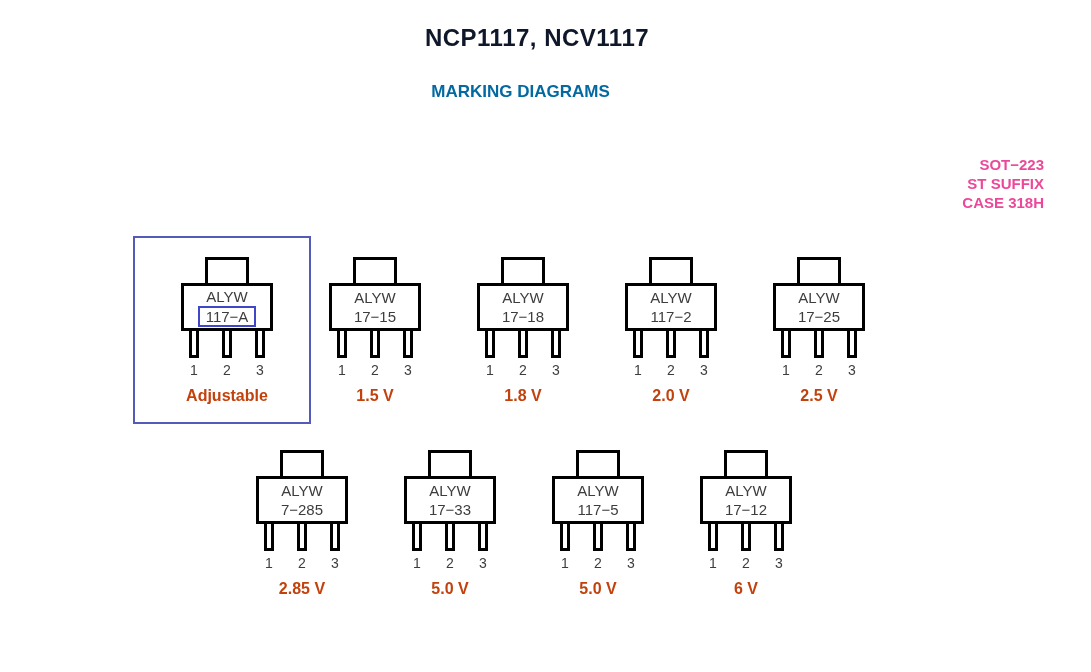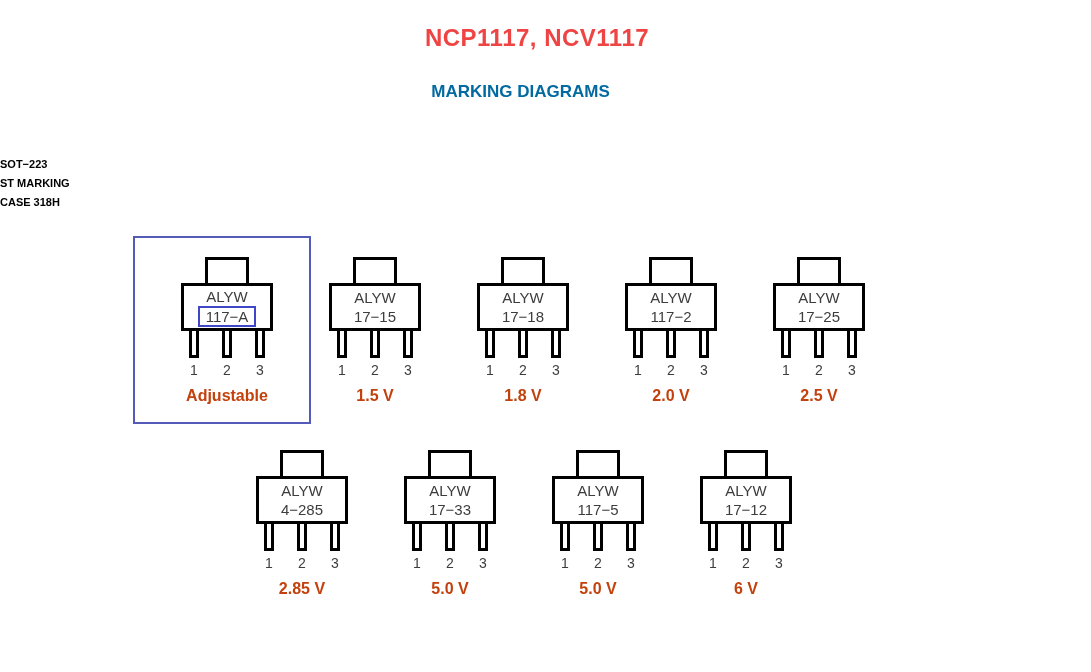--- a/index.html
+++ b/index.html
@@ -12,41 +12,41 @@
     background: #ffffff;
     overflow: hidden;
   }
   .doc-title {
     position: absolute;
     top: 24px; left: 0;
     width: 1074px;
     text-align: center;
     font-size: 24px;
     font-weight: bold;
-    color: #ef4444;
+    color: #0f172a;
     letter-spacing: 0.5px;
   }
   .doc-subtitle {
     position: absolute;
     top: 82px; left: 0;
     width: 1041px;
     text-align: center;
     font-size: 17px;
     font-weight: bold;
     color: #0369a1;
   }
   .pkg-info {
     position: absolute;
     top: 155px; left: 0;
     width: 1044px;
-    text-align: left;
-    font-size: 11px;
+    text-align: right;
+    font-size: 15px;
     font-weight: bold;
     line-height: 19px;
-    color: #000000;
+    color: #ec4899;
   }
   .row { position: absolute; display: flex; }
   #row1 { top: 257px; left: 153px; }
   #row2 { top: 450px; left: 228px; }
   .pkg {
     width: 148px;
     display: flex;
     flex-direction: column;
     align-items: center;
   }
@@ -115,21 +115,21 @@
 </head>
 <body>
 
 <div class="canvas">
 
   <div class="doc-title">NCP1117, NCV1117</div>
   <div class="doc-subtitle">MARKING DIAGRAMS</div>
 
   <div class="pkg-info">
     <div>SOT−223</div>
-    <div>ST MARKING</div>
+    <div>ST SUFFIX</div>
     <div>CASE 318H</div>
   </div>
 
   <div class="adj-frame"></div>
 
   <div class="row" id="row1">
       <div class="pkg">
     <div class="tab"></div>
     <div class="pkg-body">
       <span class="mark">ALYW</span>
@@ -218,21 +218,21 @@
           <span class="pin">3</span>
         </div>
     <div class="pkg-label">2.5 V</div>
   </div>
     </div>
   <div class="row" id="row2">
       <div class="pkg">
     <div class="tab"></div>
     <div class="pkg-body">
       <span class="mark">ALYW</span>
-      <span class="mark">4−285</span>
+      <span class="mark">7−285</span>
     </div>
     <div class="legs">
       <div class="leg"></div>
       <div class="leg"></div>
       <div class="leg"></div>
     </div>
     <div class="pins">
           <span class="pin">1</span>
           <span class="pin">2</span>
           <span class="pin">3</span>

